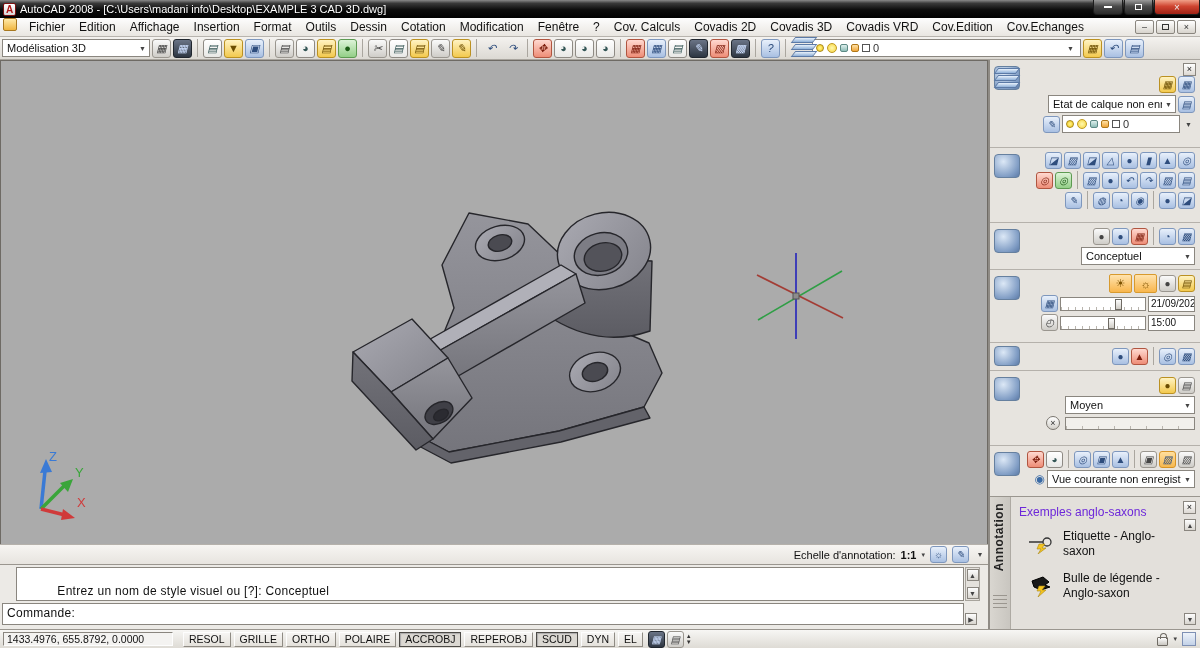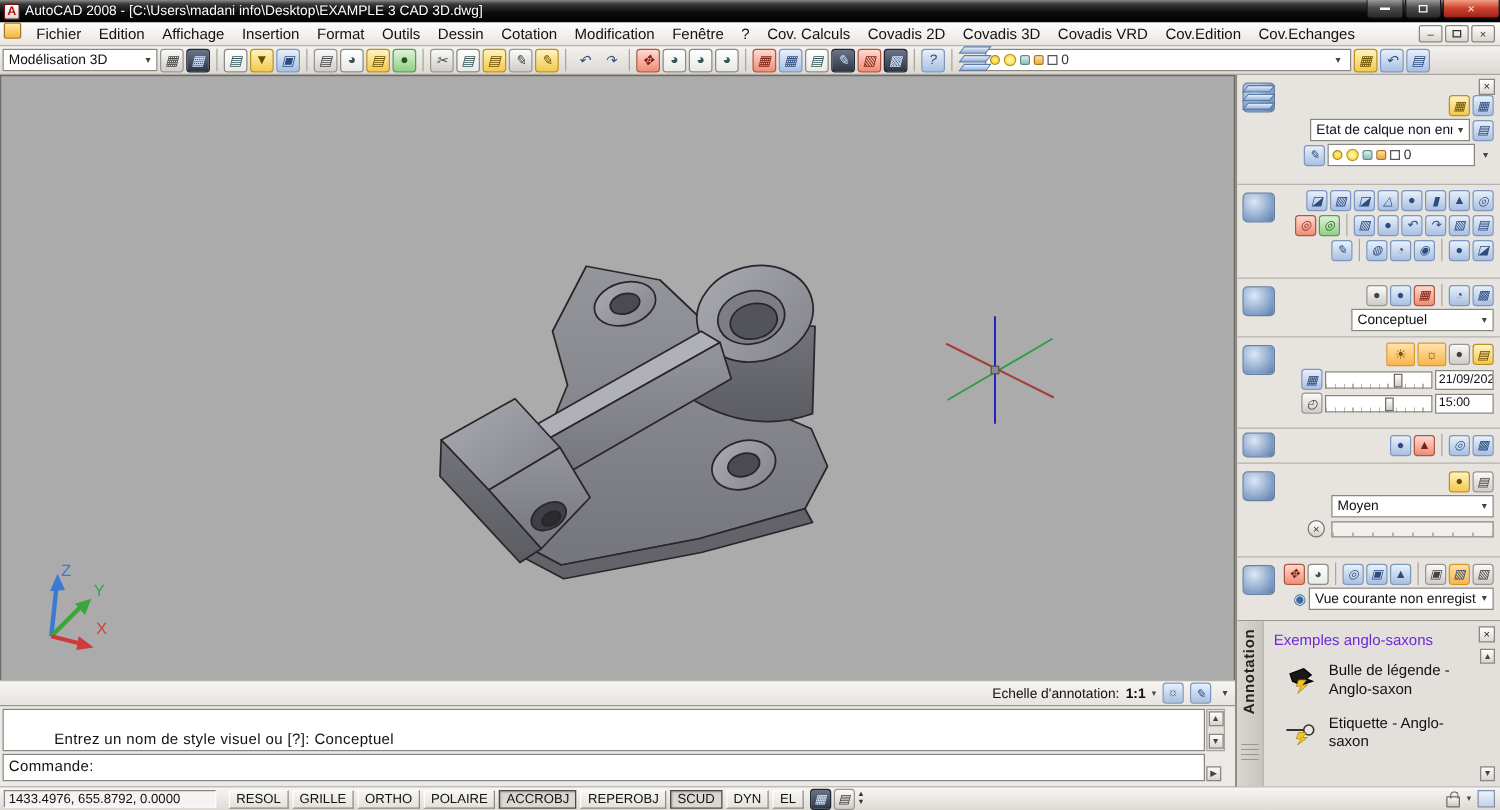--- a/index.html
+++ b/index.html
@@ -22,21 +22,21 @@
   .docicon{width:14px;height:13px;margin:0 5px 0 3px;background:linear-gradient(#ffe9a8,#f0b640);border:1px solid #a87820;border-radius:2px;}
   .menu-item{padding:2px 7px;white-space:nowrap;font-size:12px;}
   .mdibtns{position:absolute;right:4px;top:2px;display:flex;gap:2px;}
   .mdib{width:19px;height:14px;border:1px solid #8a867f;background:linear-gradient(#fff,#d8d4cd);display:flex;align-items:center;justify-content:center;font-size:9px;color:#333;border-radius:2px;}
 
   
   .toolbar{height:23px;background:linear-gradient(#f4f2ef,#dcd9d3);border-bottom:1px solid #a9a59e;display:flex;align-items:center;padding:0 2px;gap:2px;}
   .combo{height:18px;background:#fff;border:1px solid #8a867f;display:flex;align-items:center;position:relative;padding-left:4px;overflow:hidden;}
   .combo .ctext{flex:1;white-space:nowrap;overflow:hidden;font-size:11px;}
   .carrow{width:13px;height:100%;display:flex;align-items:center;justify-content:center;font-size:7px;color:#444;flex:0 0 13px;}
-  .ws-combo{width:124px;align-items:center;}
+  .ws-combo{width:148px;align-items:center;}
   .ti{width:19px;height:19px;border-radius:3px;display:inline-flex;align-items:center;justify-content:center;font-size:11px;flex:0 0 auto;color:#2e4d7d;}
   .ti.sm{width:17px;height:17px;font-size:10px;}
   .c-blue{background:linear-gradient(#e8f0fb,#a9c0e2);border:1px solid #7e97bd;}
   .c-gray{background:linear-gradient(#fafafa,#cfcdc8);border:1px solid #9a968f;color:#444;}
   .c-yellow{background:linear-gradient(#fff3c2,#f3c94e);border:1px solid #bb9122;color:#6b4d00;}
   .c-red{background:linear-gradient(#ffd9d0,#ee8d77);border:1px solid #b05540;color:#7c1d0d;}
   .c-green{background:linear-gradient(#ddf3d8,#93cf87);border:1px solid #5d9a52;color:#1d5c16;}
   .c-white{background:linear-gradient(#ffffff,#e8e8e6);border:1px solid #8e8a84;color:#355;}
   .c-dark{background:linear-gradient(#6a7486,#2e3642);border:1px solid #20262e;color:#cfe0ff;}
   .c-none{border:1px solid transparent;background:transparent;}
@@ -49,21 +49,21 @@
   .mi-lock2{width:8px;height:8px;border-radius:2px;background:linear-gradient(#ffe2a6,#f0a63a);border:1px solid #b07718;}
   .mi-sq{width:8px;height:8px;background:#fff;border:1px solid #555;}
   .l0{font-size:11px;color:#333;}
 
   
   .main{display:flex;height:570px;border-bottom:1px solid #9a968f;}
   .left{width:990px;display:flex;flex-direction:column;border-right:2px solid #8f8b85;}
   .canvas{position:relative;flex:1;background:#ababab;overflow:hidden;border:1px solid #6e6a64;border-bottom:none;}
   .dstatus{height:20px;background:linear-gradient(#f7f5f2,#e7e4df);border-top:1px solid #b5b1ab;display:flex;align-items:center;justify-content:flex-end;gap:5px;padding-right:6px;font-size:11px;}
   .cmd{height:65px;background:#eceae6;border-top:1px solid #9a968f;position:relative;font-family:"DejaVu Sans Mono",monospace;}
-  .cmd-hist{position:absolute;left:2px;top:2px;right:24px;height:34px;background:#fff;border:1px solid #8a867f;padding:2px 4px;font-size:12px;letter-spacing:.3px;white-space:pre;overflow:hidden;}
+  .cmd-hist{position:absolute;left:16px;top:2px;right:24px;height:34px;background:#fff;border:1px solid #8a867f;padding:2px 4px;font-size:12px;letter-spacing:.3px;white-space:pre;overflow:hidden;}
   .cmd-scroll{position:absolute;right:8px;top:2px;width:15px;height:34px;background:#e4e1dc;border:1px solid #a8a49d;display:flex;flex-direction:column;align-items:center;justify-content:space-between;padding:1px 0;}
   .sbtn{width:12px;height:12px;background:linear-gradient(#fdfdfd,#d8d5cf);border:1px solid #8a867f;font-size:7px;line-height:11px;text-align:center;color:#444;}
   .cmd-line{position:absolute;left:2px;bottom:4px;right:24px;height:22px;background:#fff;border:1px solid #8a867f;padding:2px 4px;font-size:12px;letter-spacing:.3px;}
   .cmd-right{position:absolute;right:8px;bottom:4px;width:15px;height:22px;display:flex;align-items:flex-end;}
 
   .right{flex:1;display:flex;flex-direction:column;background:#e7e4df;}
 
   
   .dash{height:437px;position:relative;border-bottom:1px solid #9a968f;background:#e7e4df;}
   .dash-close{position:absolute;top:3px;right:4px;width:13px;height:13px;border:1px solid #8a867f;background:linear-gradient(#fff,#ddd9d3);font-size:9px;line-height:11px;text-align:center;color:#222;z-index:5;}
@@ -505,33 +505,33 @@
       </div>
 
       <div class="palette">
         <div class="spine">
           <span class="spine-label">Annotation</span>
           <span class="grips"></span>
         </div>
         <div class="pal-body">
           <div class="pal-title">Exemples anglo-saxons</div>
           <div class="pal-item">
-            <svg width="26" height="22" viewBox="0 0 26 22">
-              <path d="M3,6 L14,2 L20,7 L16,10 L21,12 L12,15 L5,12 Z" fill="#1a1a1a" stroke="#000"></path>
-              <polygon points="10,11 16,11 13,15 17,15 9,22 12,16 8,16" fill="#f5c520" stroke="#a8861a" stroke-width="0.6"></polygon>
-            </svg>
-            <span class="pal-label">Bulle de légende - Anglo-saxon</span>
-          </div>
-          <div class="pal-item">
             <svg width="26" height="20" viewBox="0 0 26 20">
               <line x1="0" y1="8" x2="15" y2="8" stroke="#333" stroke-width="1.5"></line>
               <circle cx="18" cy="8" r="4" fill="#e8e4de" stroke="#333" stroke-width="1.3"></circle>
               <polygon points="10,10 16,10 13,14 17,14 9,20 12,15 8,15" fill="#f5c520" stroke="#a8861a" stroke-width="0.6"></polygon>
             </svg>
             <span class="pal-label">Etiquette - Anglo-saxon</span>
+          </div>
+          <div class="pal-item">
+            <svg width="26" height="22" viewBox="0 0 26 22">
+              <path d="M3,6 L14,2 L20,7 L16,10 L21,12 L12,15 L5,12 Z" fill="#1a1a1a" stroke="#000"></path>
+              <polygon points="10,11 16,11 13,15 17,15 9,22 12,16 8,16" fill="#f5c520" stroke="#a8861a" stroke-width="0.6"></polygon>
+            </svg>
+            <span class="pal-label">Bulle de légende - Anglo-saxon</span>
           </div>
           <span class="pal-close">×</span>
           <span class="sbtn pal-scroll-up">▲</span>
           <span class="sbtn pal-scroll-dn">▼</span>
         </div>
       </div>
     </div>
   </div>
 
   <div class="statusbar">

